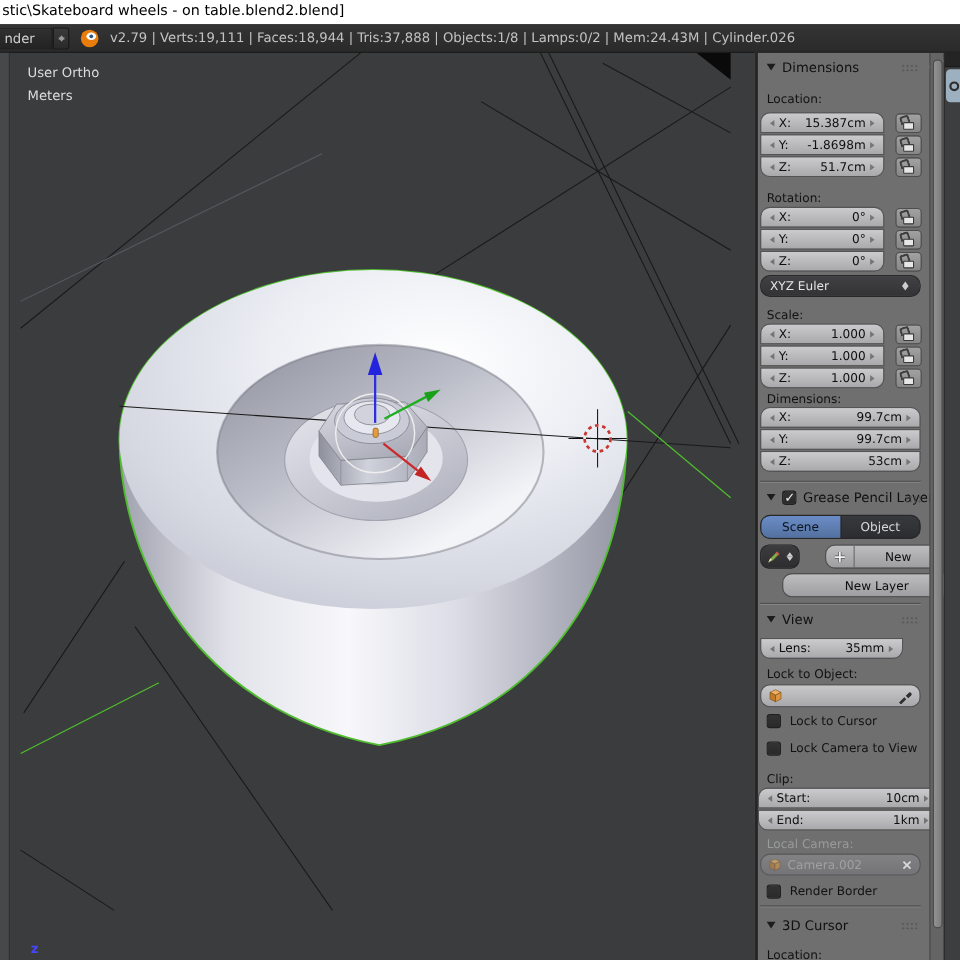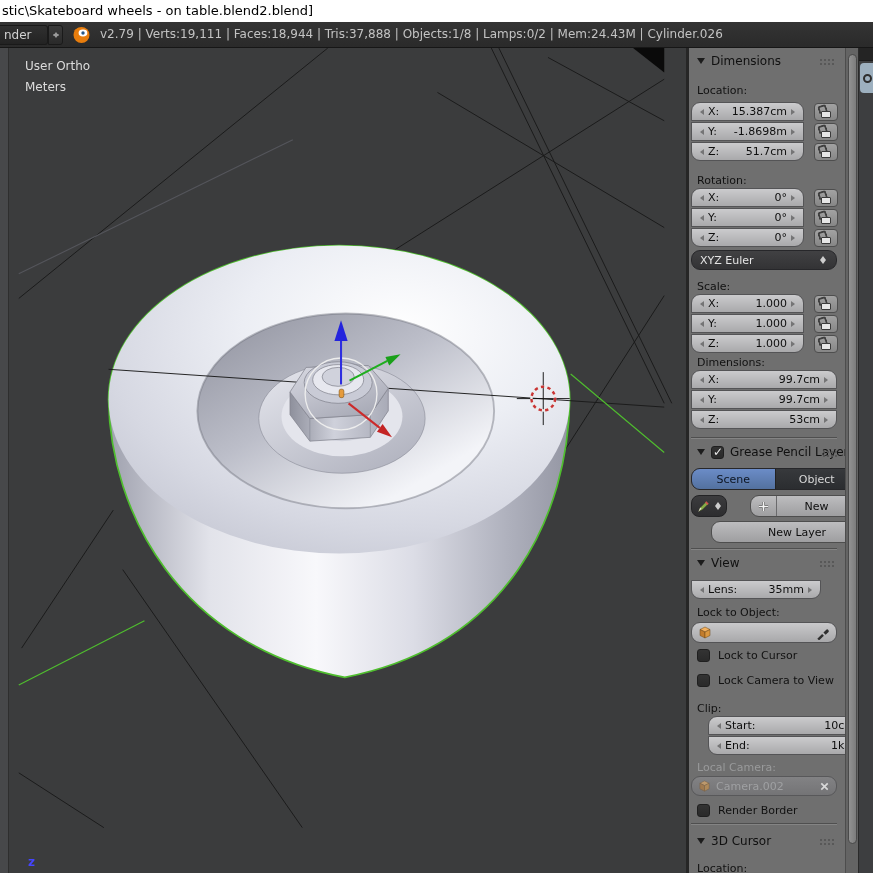--- a/index.html
+++ b/index.html
@@ -353,21 +353,21 @@
 
     <div class="divider" style="top:389px"></div>
 
     <div class="phead" style="left:8px;top:397px">
       <span class="tri"></span>
       <span class="cb checked"></span>
       <span>Grease Pencil Layers</span>
     </div>
     <div class="grip" style="left:133px;top:402px"></div>
 
-    <div class="segment" style="left:2px;top:420px;width:168px;height:22px">
+    <div class="segment" style="left:2px;top:420px;width:146px;height:22px">
       <div class="seg active">
         <span>Scene</span>
       </div>
       <div class="seg inactive">
         <span>Object</span>
       </div>
     </div>
 
     <div class="pencilbox" style="left:2px;top:447px;width:36px;height:22px">
       <svg width="15" height="15" viewBox="0 0 16 16">
@@ -425,21 +425,21 @@
     <div class="cbrow" style="left:8px;top:601px">
       <span class="cb"></span>
       <span>Lock to Cursor</span>
     </div>
     <div class="cbrow" style="left:8px;top:626px">
       <span class="cb"></span>
       <span>Lock Camera to View</span>
     </div>
 
     <div class="plabel" style="left:8px;top:654px">Clip:</div>
-    <div class="fgroup" style="left:19px;top:668px;width:164px">
+    <div class="fgroup" style="left:0;top:668px;width:164px">
       <div class="frow">
         <span class="arr l"></span>
         <span class="flabel">Start:</span>
         <span class="fval">10cm</span>
         <span class="arr r"></span>
       </div>
       <div class="frow">
         <span class="arr l"></span>
         <span class="flabel">End:</span>
         <span class="fval">1km</span>

